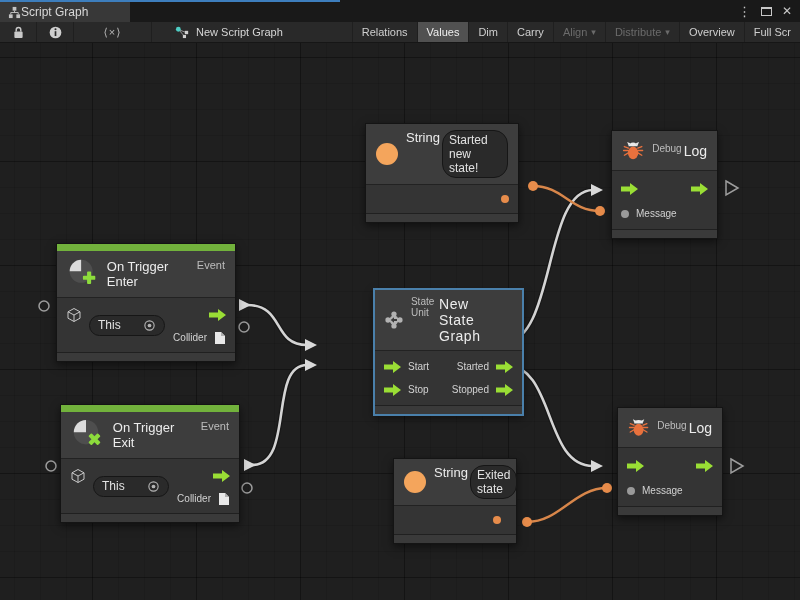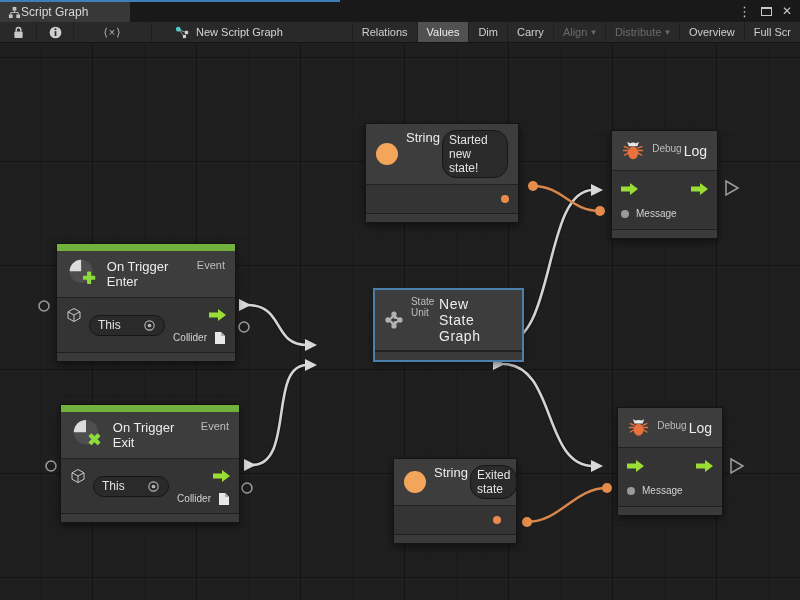--- a/index.html
+++ b/index.html
@@ -299,20 +299,44 @@
             <circle cx="5" cy="15" r="4.4"></circle>
             <circle cx="25" cy="15" r="4.4"></circle>
           </g>
           <path d="M20 13.2 v3.6 h-5 v2.8 L9.6 15 L15 10.4 v2.8 z" fill="#3a3a3a"></path>
         </svg>
         <div class="hdr-stack">
           <div class="n-cat">State Unit</div>
           <div class="n-title big spread">New State Graph</div>
         </div>
       </div>
+      <div class="n-body">
+        <div class="n-row">
+          <svg width="17" height="12" viewBox="0 0 17 12">
+            <path d="M0 3.5 h9 V0 l8 6 -8 6 V8.5 H0 z" fill="#9ade35"></path>
+            </svg>
+          <span class="port-label">Start</span>
+          <span class="spacer"></span>
+          <span class="port-label">Started</span>
+          <svg width="17" height="12" viewBox="0 0 17 12">
+            <path d="M0 3.5 h9 V0 l8 6 -8 6 V8.5 H0 z" fill="#9ade35"></path>
+            </svg>
+        </div>
+        <div class="n-row">
+          <svg width="17" height="12" viewBox="0 0 17 12">
+            <path d="M0 3.5 h9 V0 l8 6 -8 6 V8.5 H0 z" fill="#9ade35"></path>
+            </svg>
+          <span class="port-label">Stop</span>
+          <span class="spacer"></span>
+          <span class="port-label">Stopped</span>
+          <svg width="17" height="12" viewBox="0 0 17 12">
+            <path d="M0 3.5 h9 V0 l8 6 -8 6 V8.5 H0 z" fill="#9ade35"></path>
+            </svg>
+        </div>
+      </div>
       <div class="n-footer"></div>
     </div>
 
     <div class="node" style="left:60px; top:361px; width:180px;">
       <div class="greenbar"></div>
       <div class="n-header">
         <svg width="34" height="34" viewBox="0 0 36 36">
           <circle cx="16" cy="15" r="13" fill="#4e4e4e"></circle>
           <path d="M16 15 L16 2 A13 13 0 0 0 3 15 Z" fill="#dcdcdc"></path>
           <g fill="#8ddc3c" transform="rotate(45 25 22.5)">

